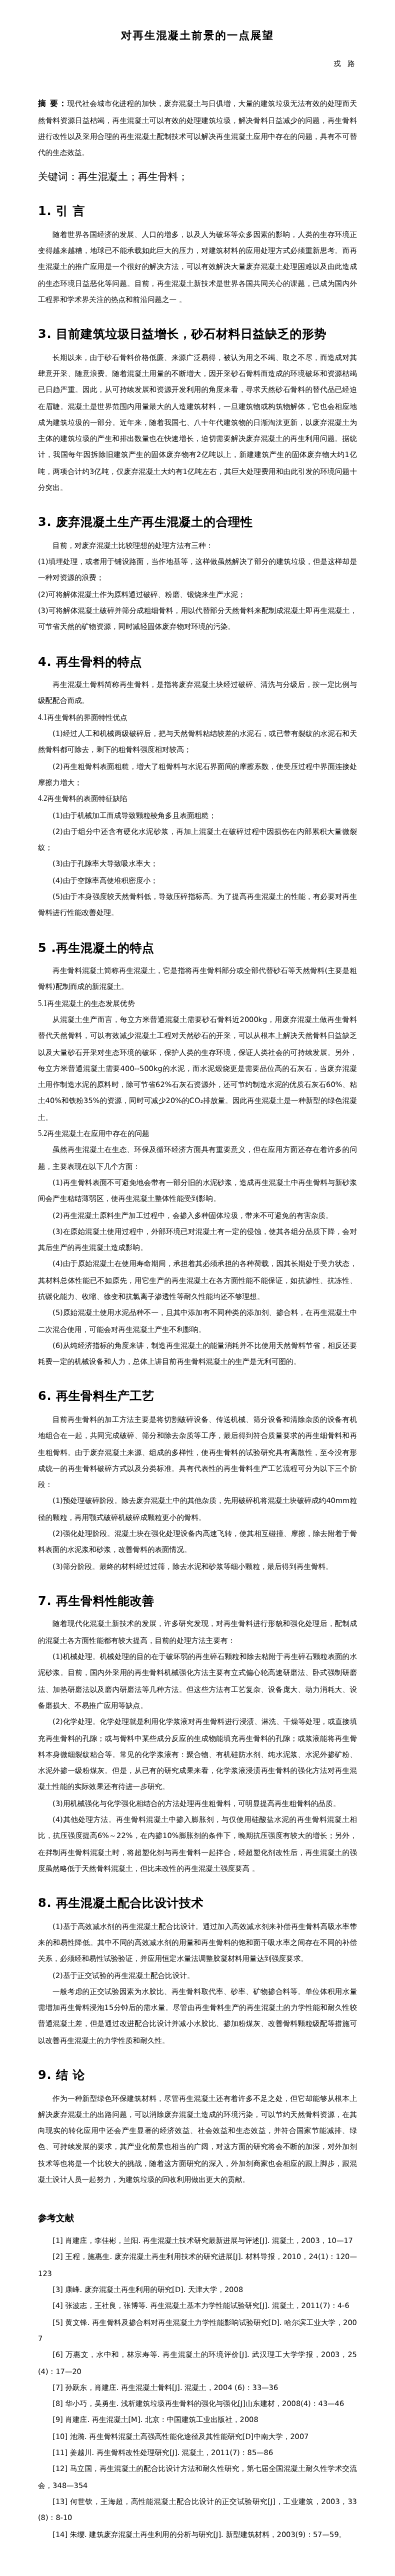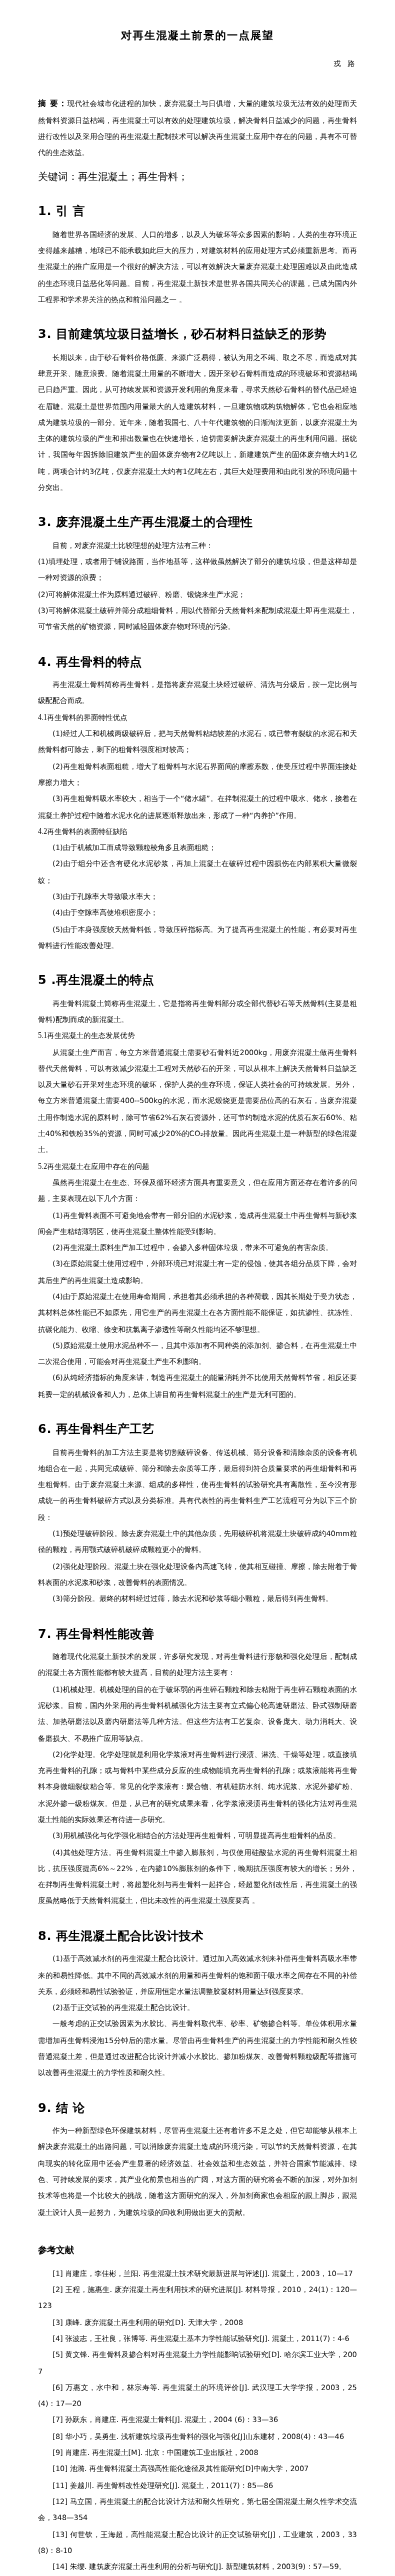--- a/index.html
+++ b/index.html
@@ -108,21 +108,20 @@
       <h2 class="section-heading">3. 废弃混凝土生产再生混凝土的合理性</h2>
       <p class="para indent">目前，对废弃混凝土比较理想的处理方法有三种：</p>
       <p class="para flush">(1)填埋处理，或者用于铺设路面，当作地基等，这样做虽然解决了部分的建筑垃圾，但是这样却是一种对资源的浪费；</p>
       <p class="para flush">(2)可将解体混凝土作为原料通过破碎、粉磨、锻烧来生产水泥；</p>
       <p class="para flush">(3)可将解体混凝土破碎并筛分成粗细骨料，用以代替部分天然骨料来配制成混凝土即再生混凝土，可节省天然的矿物资源，同时减轻固体废弃物对环境的污染。</p>
       <h2 class="section-heading">4.  再生骨料的特点</h2>
       <p class="para indent">再生混凝土骨料简称再生骨料，是指将废弃混凝土块经过破碎、清洗与分级后，按一定比例与级配配合而成。</p>
       <p class="para sub">4.1再生骨料的界面特性优点</p>
       <p class="para indent">(1)经过人工和机械两级破碎后，把与天然骨料粘结较差的水泥石，或已带有裂纹的水泥石和天然骨料都可除去，剩下的粗骨料强度相对较高；</p>
       <p class="para indent">(2)再生粗骨料表面粗糙，增大了粗骨料与水泥石界面间的摩擦系数，使受压过程中界面连接处摩擦力增大；</p>
-      <p class="para indent">(3)再生粗骨料吸水率较大，相当于一个“储水罐”。在拌制混凝土的过程中吸水、储水，接着在混凝土养护过程中随着水泥水化的进展逐渐释放出来，形成了一种“内养护”作用。</p>
       <p class="para sub">4.2再生骨料的表面特征缺陷</p>
       <p class="para indent">(1)由于机械加工而成导致颗粒棱角多且表面粗糙；</p>
       <p class="para indent">(2)由于组分中还含有硬化水泥砂浆，再加上混凝土在破碎过程中因损伤在内部累积大量微裂纹；</p>
       <p class="para indent">(3)由于孔隙率大导致吸水率大；</p>
       <p class="para indent">(4)由于空隙率高使堆积密度小；</p>
       <p class="para indent">(5)由于本身强度较天然骨料低，导致压碎指标高。为了提高再生混凝土的性能，有必要对再生骨料进行性能改善处理。</p>
       <h2 class="section-heading">5 .再生混凝土的特点</h2>
       <p class="para indent">再生骨料混凝土简称再生混凝土，它是指将再生骨料部分或全部代替砂石等天然骨料(主要是粗骨料)配制而成的新混凝土。</p>
       <p class="para sub">5.1再生混凝土的生态发展优势</p>
       <p class="para indent">从混凝土生产而言，每立方米普通混凝土需要砂石骨料近2000kg，用废弃混凝土做再生骨料替代天然骨料，可以有效减少混凝土工程对天然砂石的开采，可以从根本上解决天然骨料日益缺乏以及大量砂石开采对生态环境的破坏，保护人类的生存环境，保证人类社会的可持续发展。另外，每立方米普通混凝土需要400--500kg的水泥，而水泥煅烧更是需要品位高的石灰石，当废弃混凝土用作制造水泥的原料时，除可节省62%石灰石资源外，还可节约制造水泥的优质石灰石60%、粘土40%和铁粉35%的资源，同时可减少20%的CO₂排放量。因此再生混凝土是一种新型的绿色混凝土。</p>

